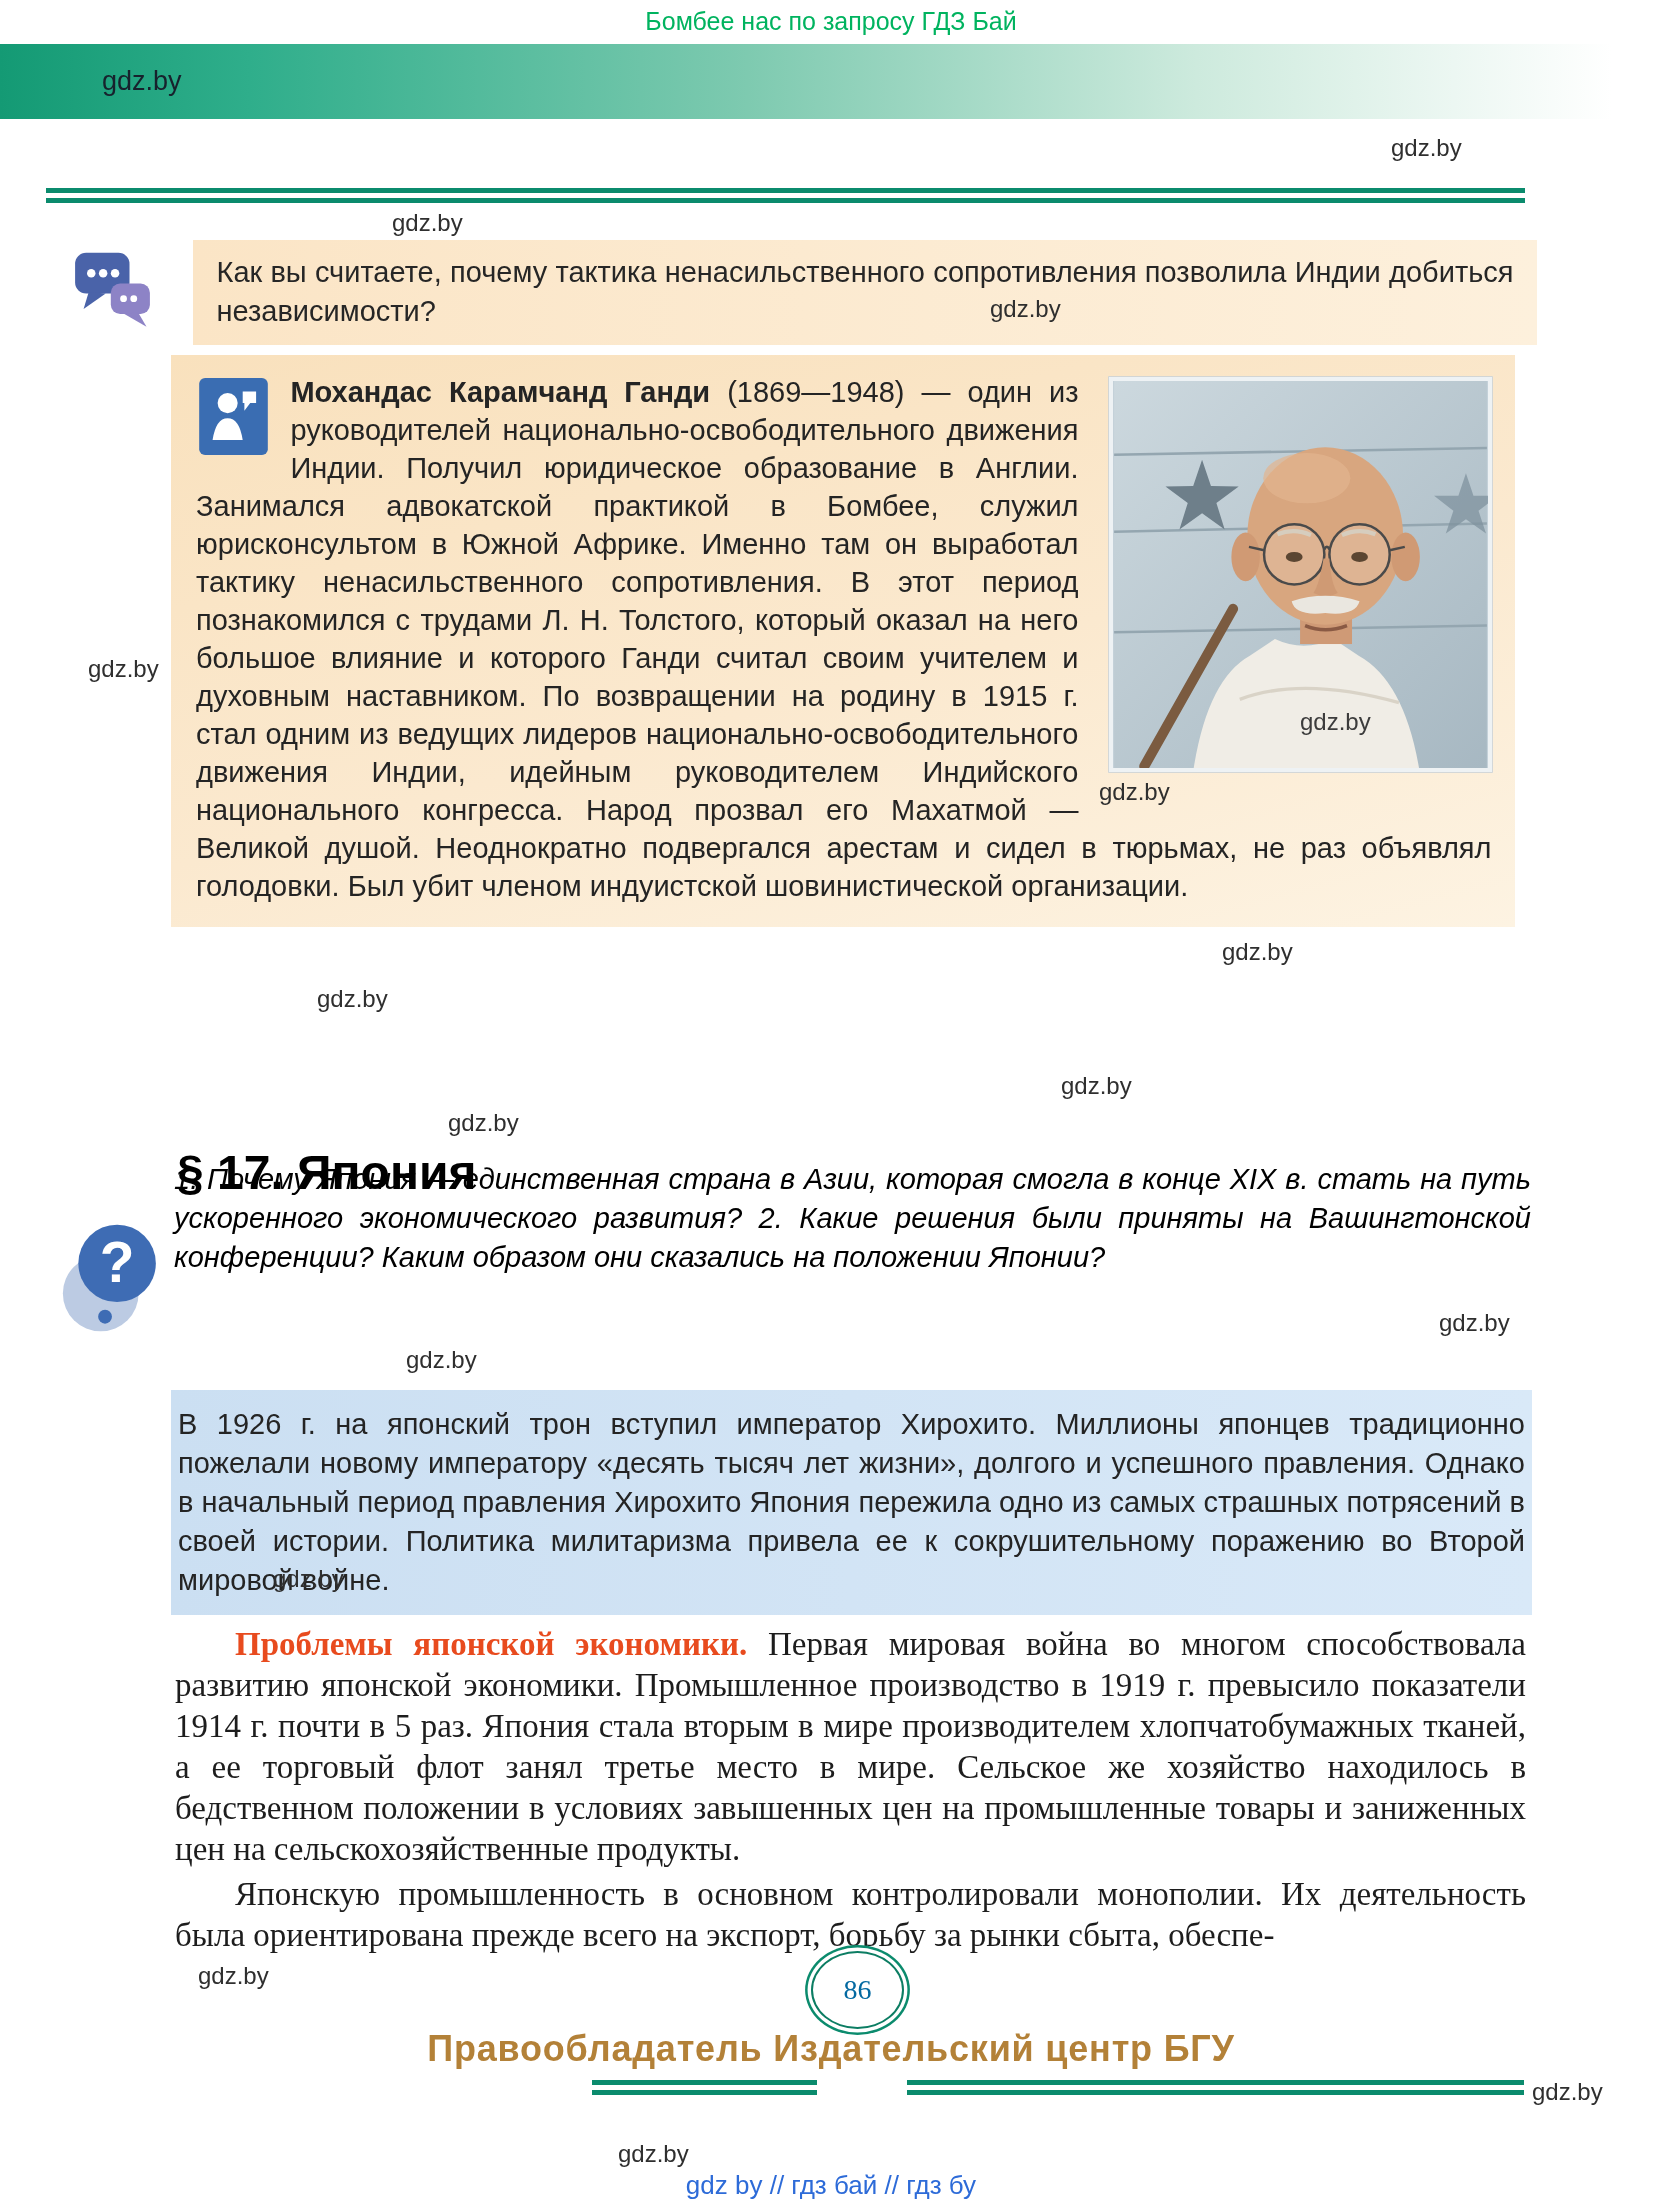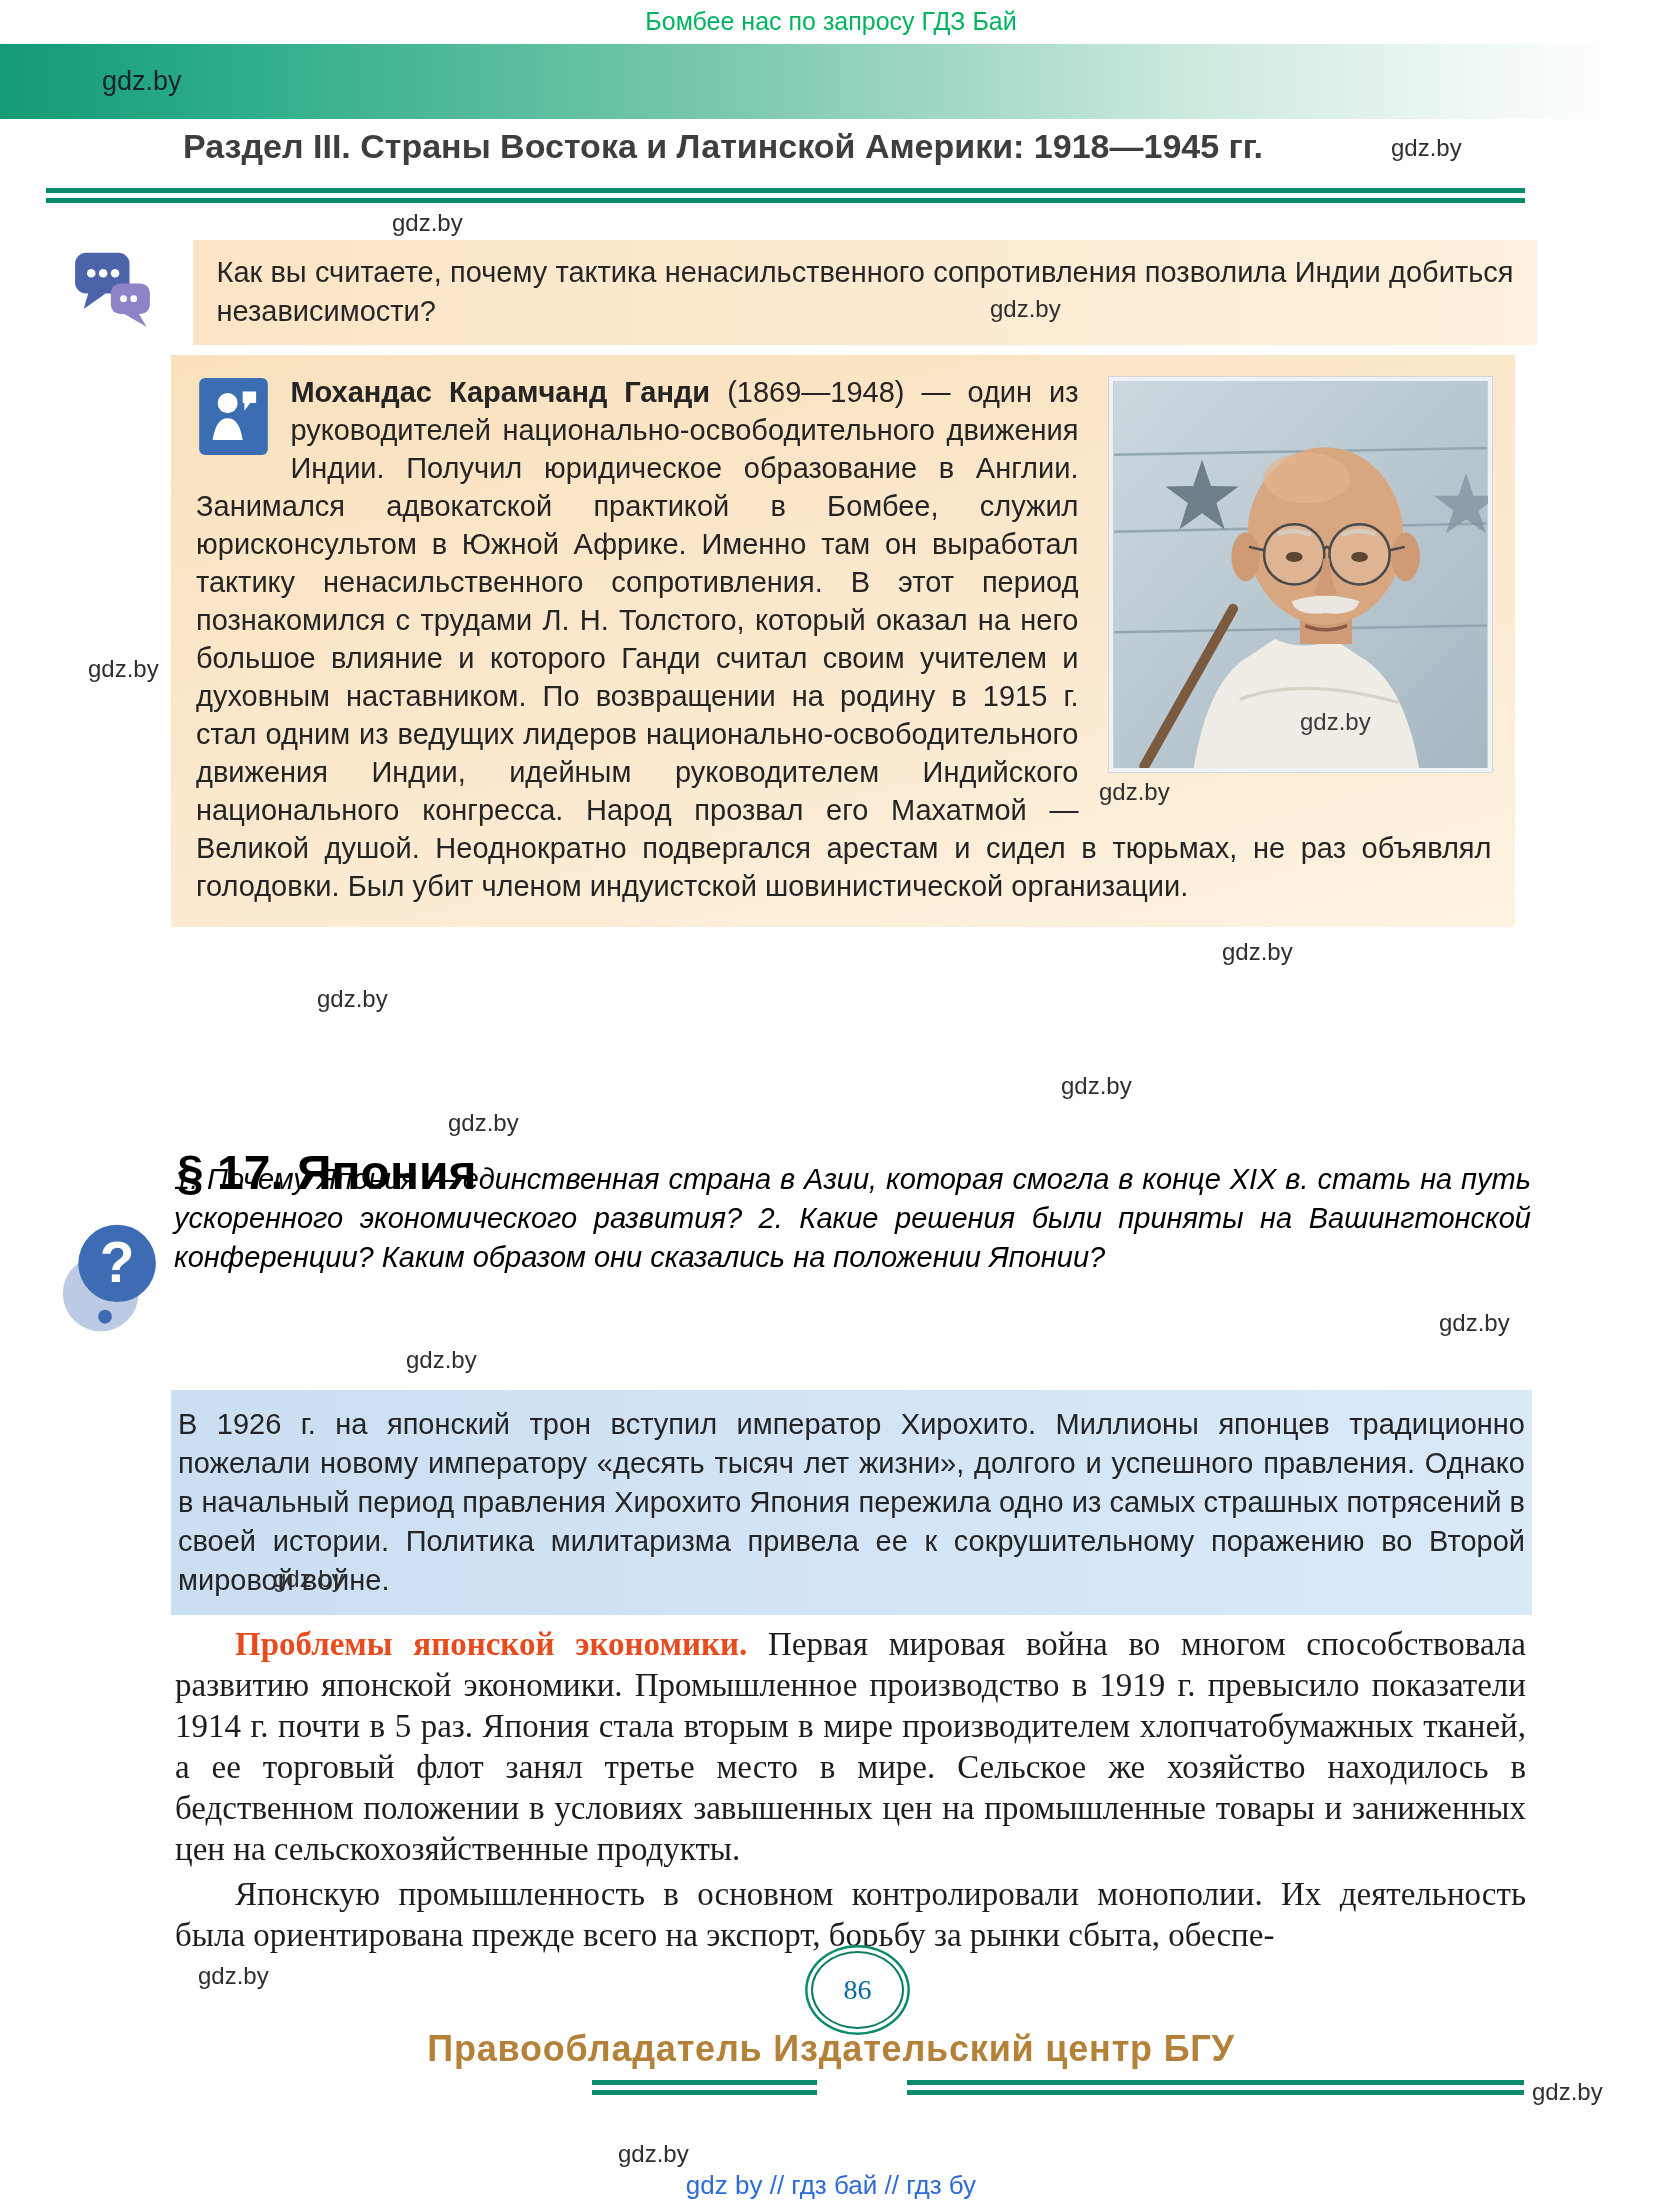--- a/index.html
+++ b/index.html
@@ -99,21 +99,20 @@
 <div class="page">
 
   <div class="top-banner">
     <span>Бомбее нас по запросу ГДЗ Бай</span>
   </div>
 
   <div class="green-bar">
     <span class="brand">gdz.by</span>
   </div>
 
-  <h1 class="section-title">Раздел III. Страны Востока и Латинской Америки: 1918—1945 гг.</h1>
   <div class="rule-top dbl"></div>
 
   <div class="chat-icon">
     <svg viewBox="0 0 100 100">
       <rect x="6" y="8" width="64" height="48" rx="13" fill="#4a63a9"></rect>
       <path d="M22 54 L16 74 L42 56 Z" fill="#4a63a9"></path>
       <circle cx="25" cy="32" r="5" fill="#fff"></circle>
       <circle cx="39" cy="32" r="5" fill="#fff"></circle>
       <circle cx="53" cy="32" r="5" fill="#fff"></circle>
       <rect x="48" y="44" width="46" height="36" rx="11" fill="#8d83c6"></rect>

